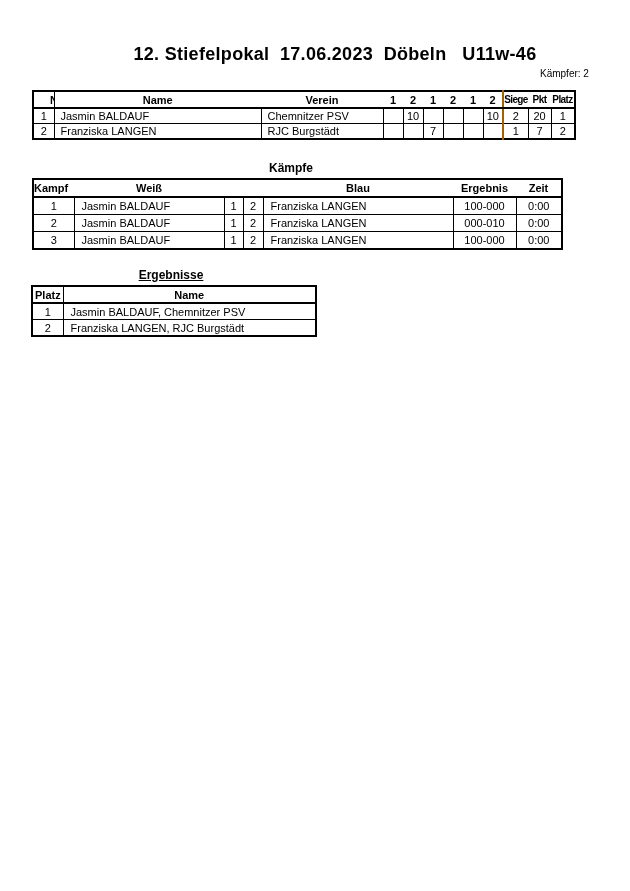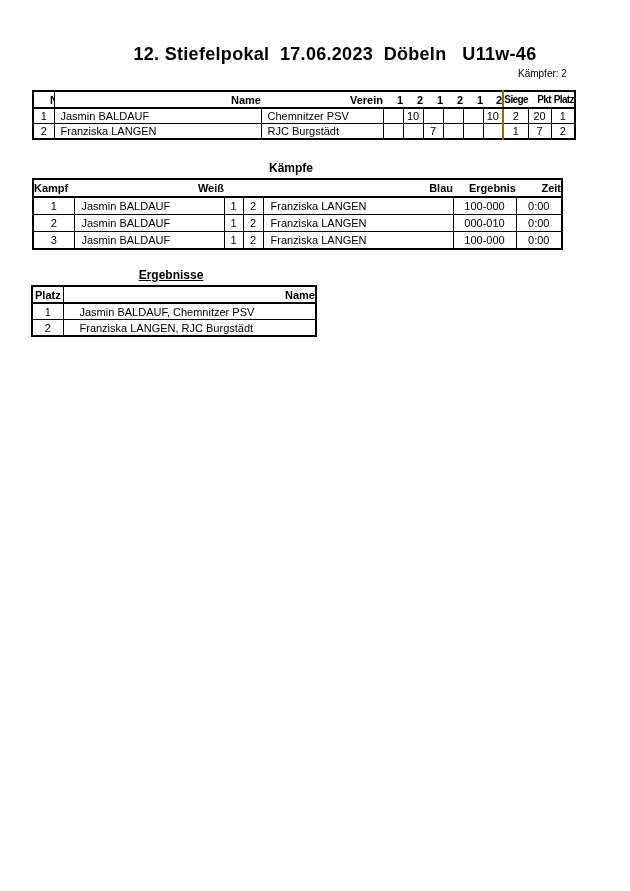--- a/index.html
+++ b/index.html
@@ -10,28 +10,28 @@
   }
   .doc-title {
     position:absolute; top:44px; left:0; width:630px;
     text-align:center; font-weight:bold; font-size:18px;
     letter-spacing:0.3px; white-space:pre;margin-left:20px;
   }
   .sub-title { position:absolute; font-weight:bold; font-size:12px; text-align:center; }
   .sub1 { top:69px;  left:0; width:518px; }
   .sub2 { top:161px; left:0; width:582px; }
   .sub3 { top:268px; left:0; width:342px;text-decoration:underline; }
-  .count { position:absolute; top:68px; left:518px; font-size:10px; }
+  .count { position:absolute; top:68px; left:540px; font-size:10px; }
 
   table { position:absolute; border-collapse:collapse; table-layout:fixed; }
   th, td {
     padding:0; font-size:11px; white-space:nowrap; overflow:hidden;
     vertical-align:middle; text-align:center;
   }
-  th { font-weight:bold;text-align:right; }
+  th { font-weight:bold; }
 
   
   #t1 { left:32px; top:90px; width:542px; border:2px solid #000; }
   #t1 thead th { border-bottom:2px solid #000; height:15px; }
   #t1 tbody td { border:1px solid #000; height:14px; }
   #t1 .al  { text-align:left; padding-left:6px; }
   #t1 th.hnr { text-align:left; padding-left:16px; border-right:1px solid #000; }
   #t1 .sep { border-left:2px solid #a16207; }
   #t1 th.squeeze { font-size:10px; letter-spacing:-0.6px; overflow:visible; }
 
@@ -39,21 +39,21 @@
   #t2 { left:32px; top:178px; width:529px; border:2px solid #000; }
   #t2 thead th { border-bottom:2px solid #000; height:16px; }
   #t2 tbody td { border:1px solid #000; height:16px; }
   #t2 .al { text-align:left; padding-left:7px; }
   #t2 th.hkampf { text-align:left; padding-left:0; }
 
   
   #t3 { left:31px; top:285px; width:284px; border:2px solid #000; }
   #t3 thead th { border-bottom:2px solid #000; height:15px; }
   #t3 tbody td { border:1px solid #000; height:15px; }
-  #t3 .al { text-align:left; padding-left:16px; }
+  #t3 .al { text-align:left; padding-left:7px; }
   #t3 th.hplatz { text-align:left; padding-left:2px; border-right:1px solid #000; }
 </style>
 </head>
 <body>
 
 <div class="page">
 
   <div class="doc-title">12. Stiefelpokal  17.06.2023  Döbeln   U11w-46</div>
   <div class="count">Kämpfer: 2</div>
 

